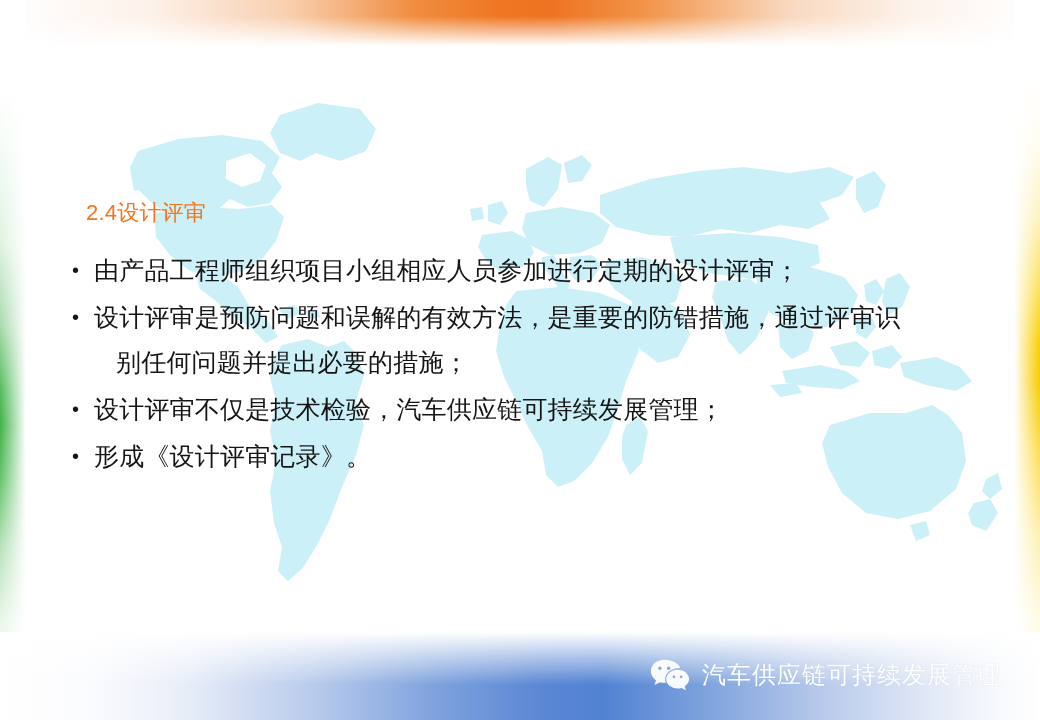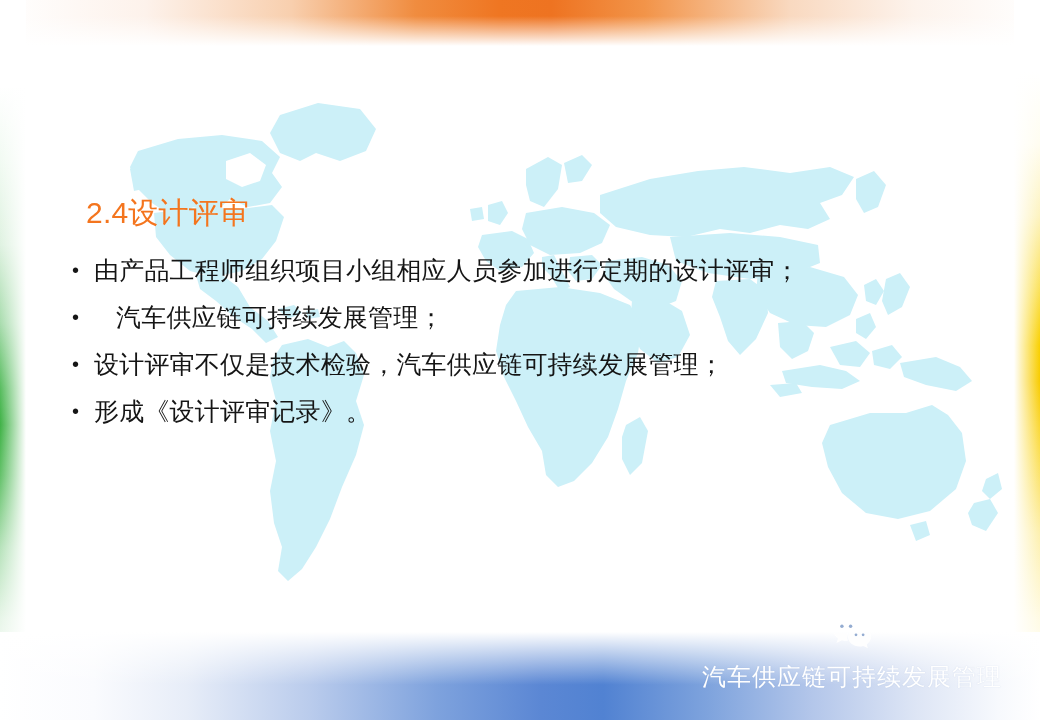--- a/index.html
+++ b/index.html
@@ -116,21 +116,21 @@
     position: absolute;
     left: 0; top: 0;
     width: 1040px; height: 720px;
     z-index: 2;
   }
 
   .slide-title {
     position: absolute;
     left: 86px;
     top: 198px;
-    font-size: 30px;
+    font-size: 22px;
     line-height: 30px;
     color: #F4751E;
     letter-spacing: 0.2px;
     white-space: nowrap;
   }
 
   .bullets {
     position: absolute;
     left: 72px;
     top: 248px;
@@ -168,21 +168,20 @@
 
   
   #footer-watermark {
     position: absolute;
     right: 38px;
     bottom: 28px;
     display: flex;
     align-items: center;
     gap: 12px;
     z-index: 3;
-    flex-direction: column;
   }
   #footer-watermark .wechat-icon {
     width: 40px;
     height: 34px;
     flex: 0 0 auto;
     opacity: 0.95;
   }
   #footer-watermark .wm-text {
     font-size: 24px;
     line-height: 30px;
@@ -299,21 +298,22 @@
     <div class="bullets">
 
       <div class="bullet">
         <span class="bullet-dot">•</span>
         <span class="bullet-text">由产品工程师组织项目小组相应人员参加进行定期的设计评审；</span>
       </div>
 
       <div class="bullet bullet-wrap">
         <span class="bullet-dot">•</span>
         <span class="bullet-text">
-          <span class="indent-line">汽车供应链可持续发展管理；</span>
+          <span>设计评审是预防问题和误解的有效方法，是重要的防错措施，通过评审识</span>
+          <span class="indent-line">别任何问题并提出必要的措施；</span>
         </span>
       </div>
 
       <div class="bullet">
         <span class="bullet-dot">•</span>
         <span class="bullet-text">设计评审不仅是技术检验，汽车供应链可持续发展管理；</span>
       </div>
 
       <div class="bullet">
         <span class="bullet-dot">•</span>

